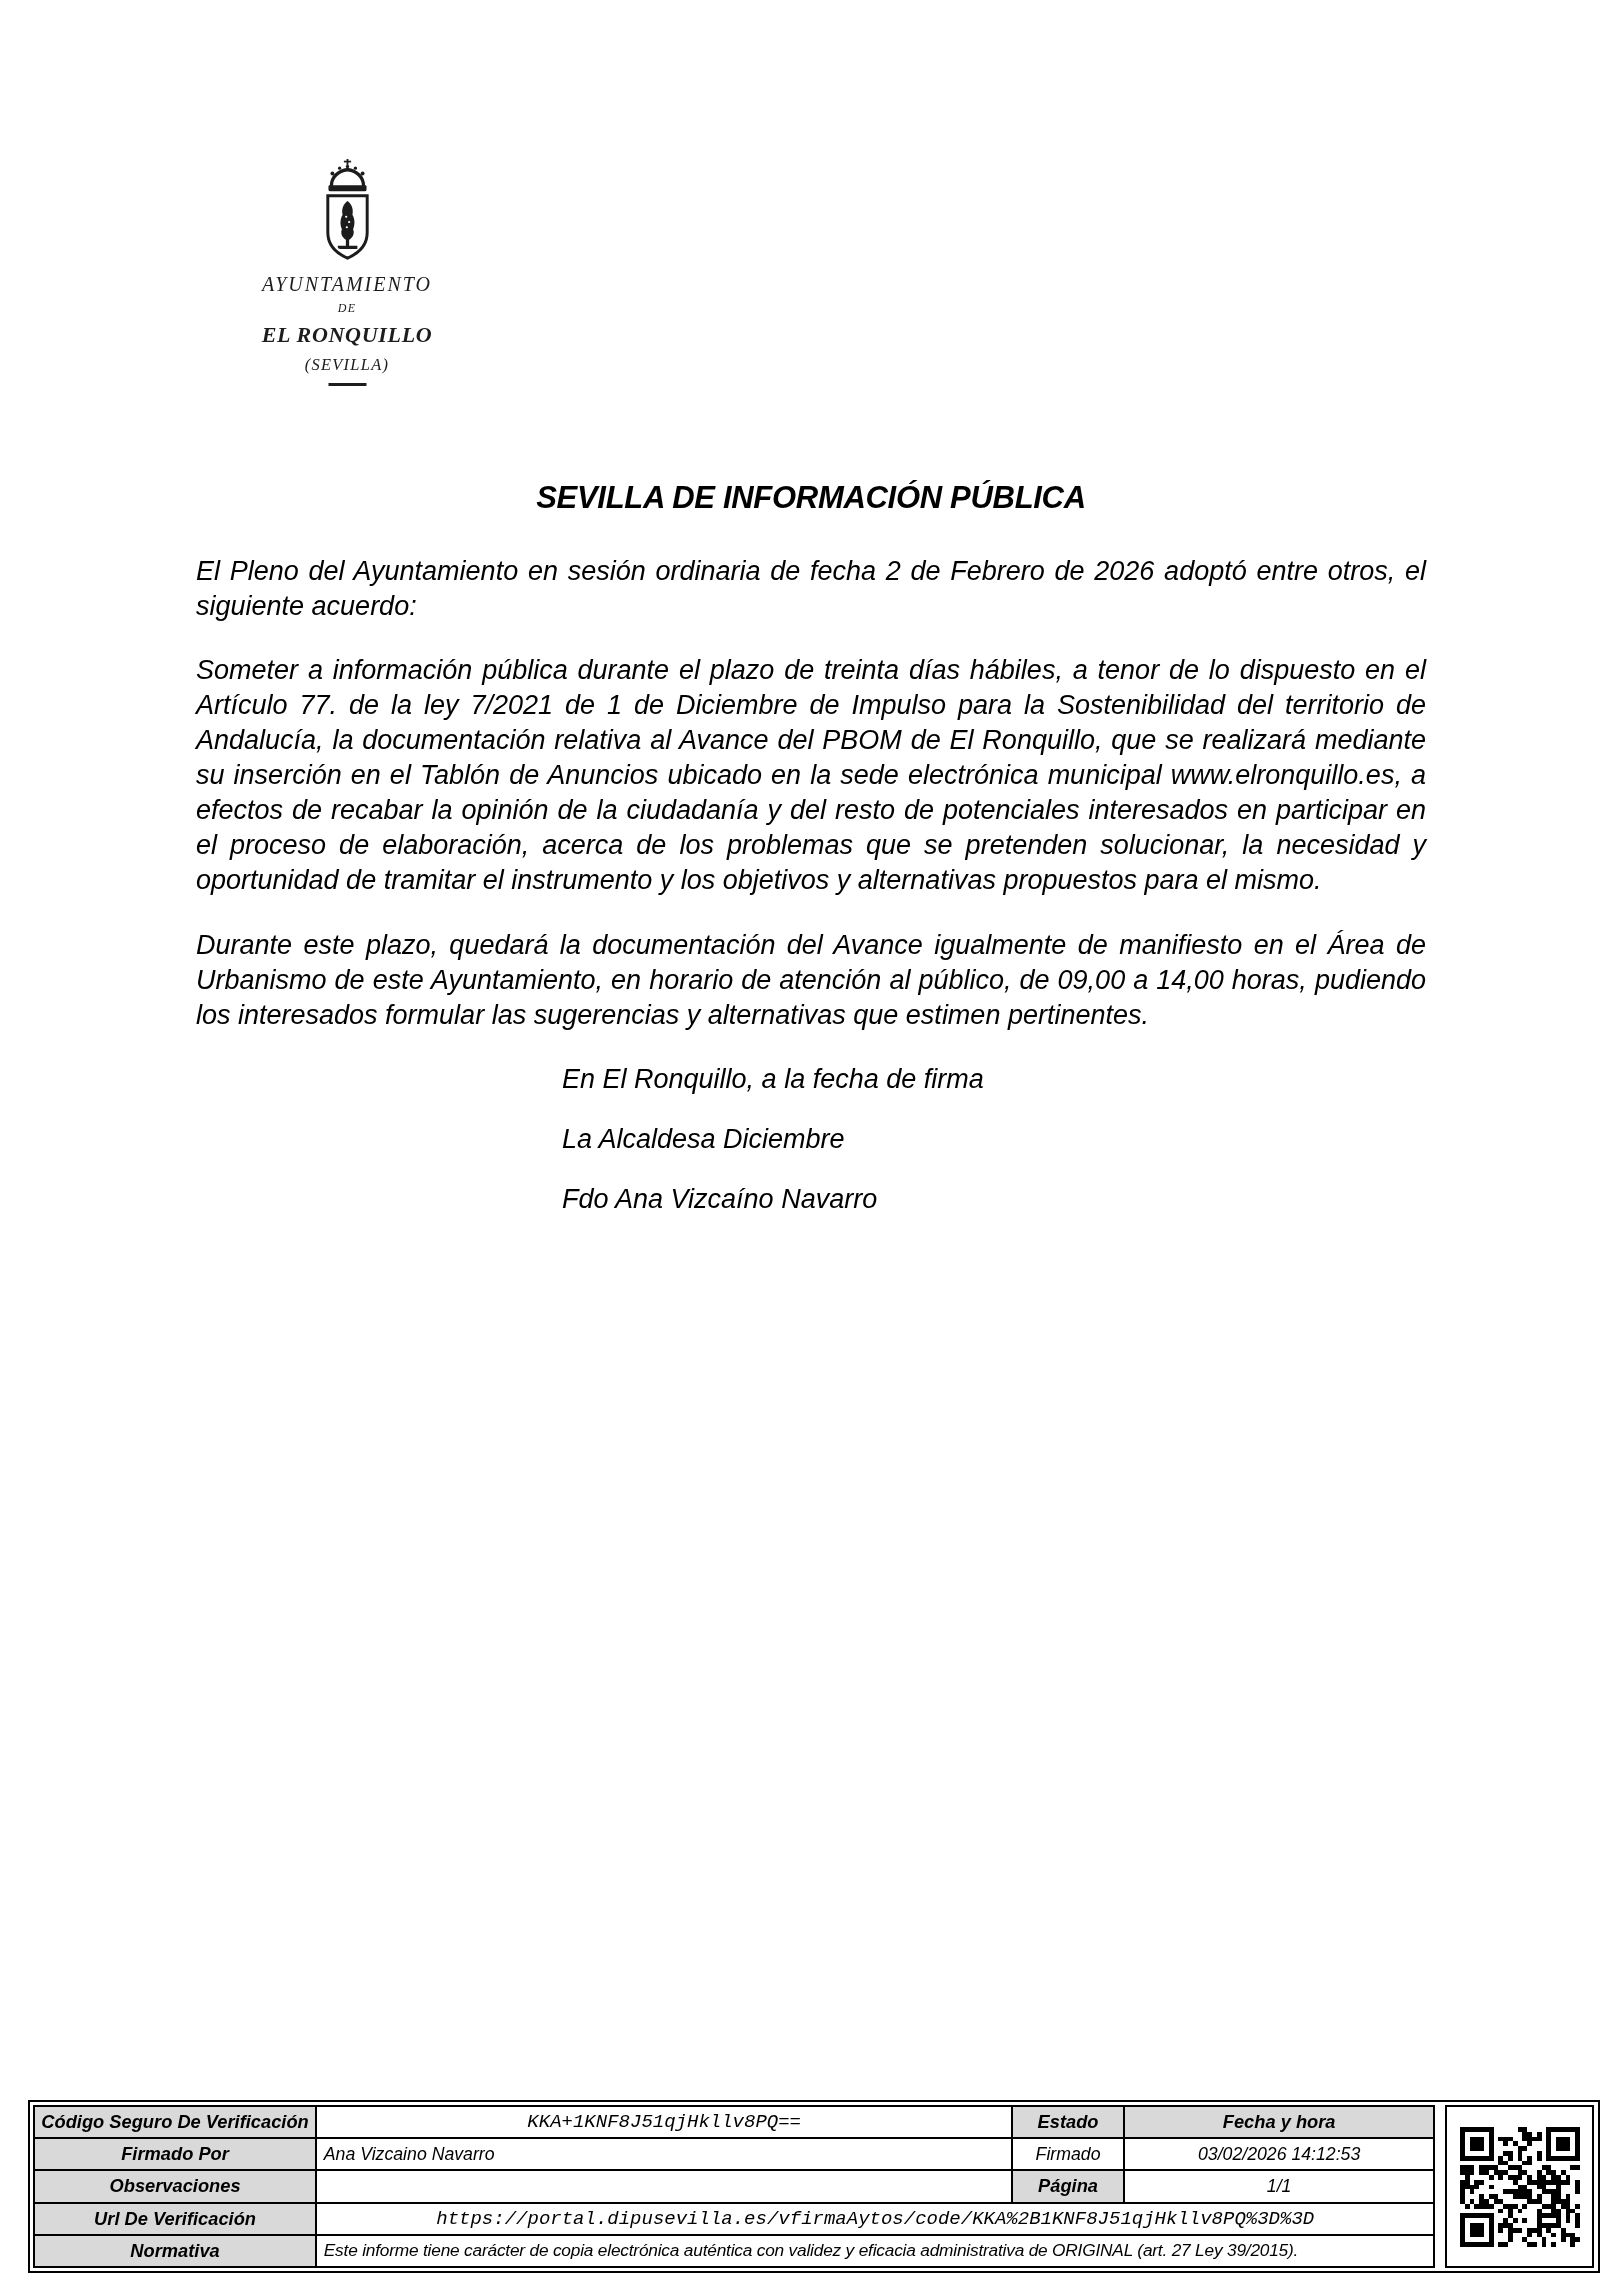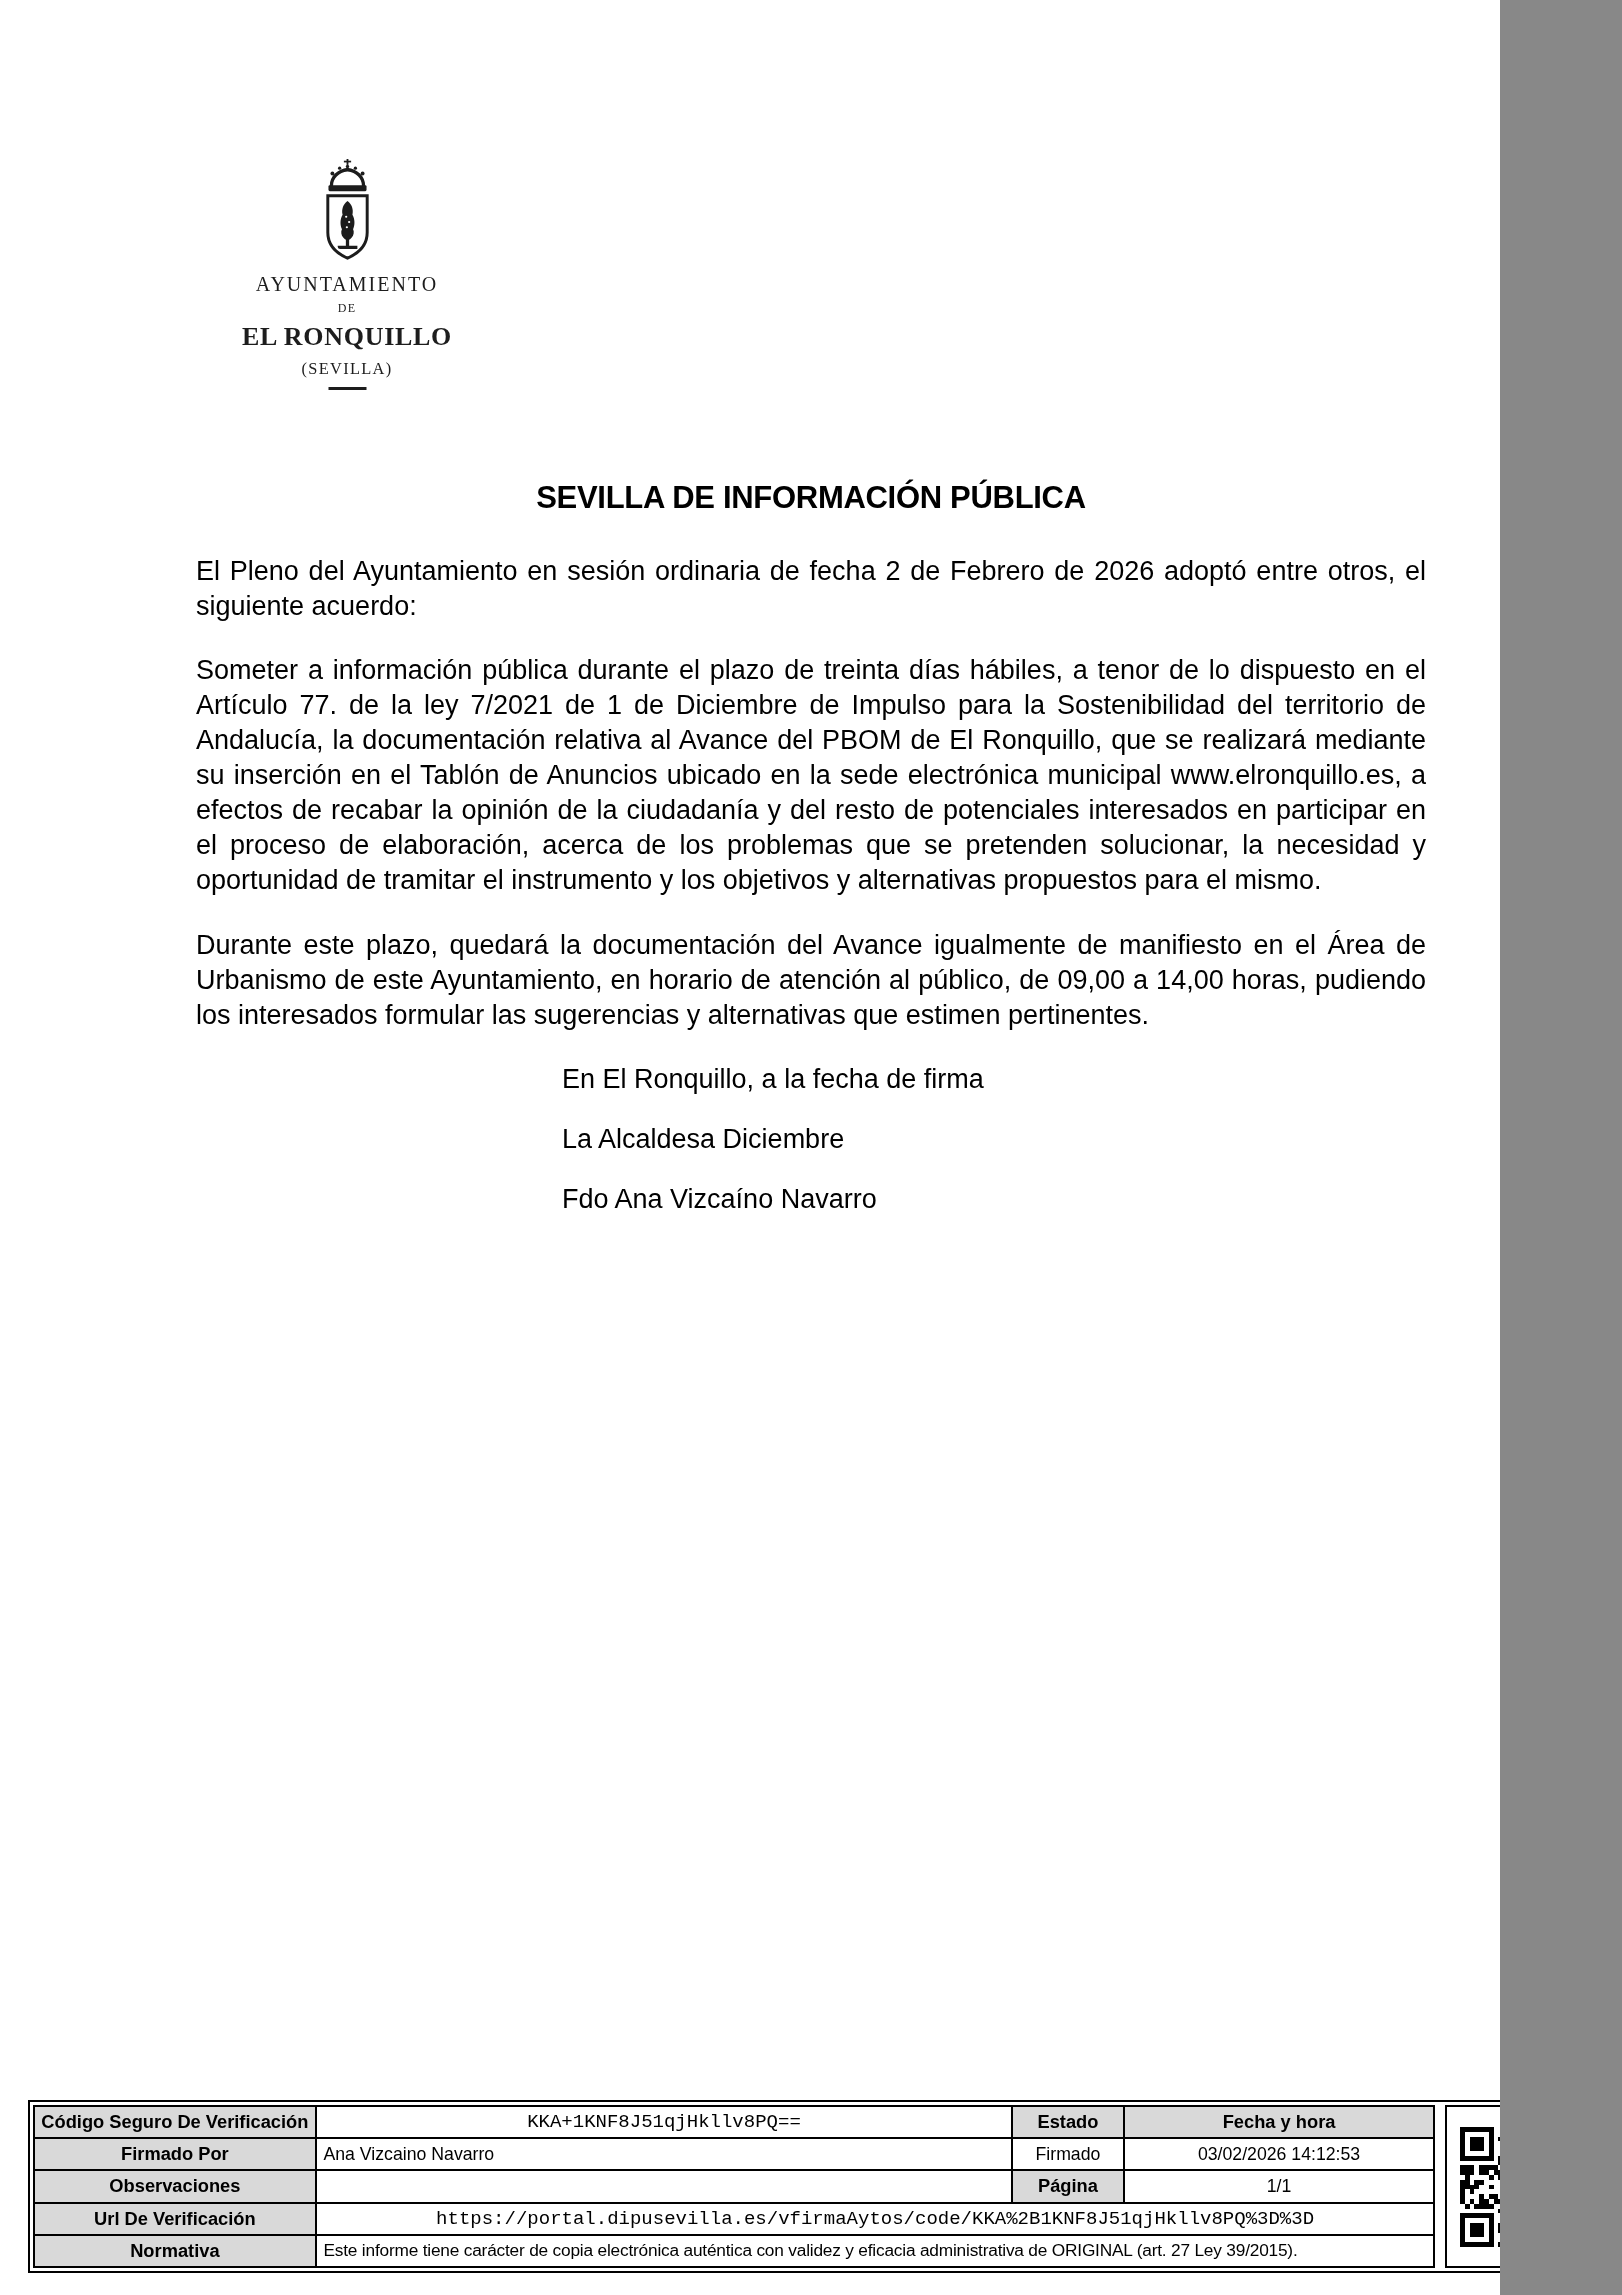--- a/index.html
+++ b/index.html
@@ -1,34 +1,35 @@
 <!DOCTYPE html>
 <html style="font-size:10.5px"><head>
 <meta charset="utf-8">
 <style>
   html,body{margin:0;padding:0;background:#888;}
   .page{
     position:relative;
-    width:1500px;height:2295px;
+    width:1622px;height:2295px;
     background:#ffffff;
     font-family:"Liberation Sans",sans-serif;
     color:#000;
     overflow:hidden;
+    font-style:italic;
   }
 
   
   .logo{
     position:absolute;left:347px;top:159px;
     transform:translateX(-50%);
     width:275px;text-align:center;
   }
   .crest svg{display:block;margin:0 auto;}
   .lg1{margin-top:9.2px;font-family:"Liberation Serif",serif;font-size:20px;letter-spacing:2px;color:#1d1d1d;}
   .lg2{margin-top:4.6px;font-family:"Liberation Serif",serif;font-size:12px;letter-spacing:1.3px;color:#1d1d1d;}
-  .lg3{margin-top:5.9px;font-family:"Liberation Serif",serif;font-size:26px;font-weight:bold;letter-spacing:0.7px;color:#1d1d1d;}
+  .lg3{margin-top:5.9px;font-family:"Liberation Serif",serif;font-size:22px;font-weight:bold;letter-spacing:0.7px;color:#1d1d1d;}
   .lg4{margin-top:7.2px;font-family:"Liberation Serif",serif;font-size:16.4px;letter-spacing:1.3px;color:#1d1d1d;}
   .lg-rule{width:38px;height:2.6px;background:#1d1d1d;margin:8.5px auto 0 auto;}
 
   
   .content{
     position:absolute;left:196px;top:480px;width:1230px;
   }
   .content h1{
     margin:0 0 38px 0;
     font-size:31px;font-weight:bold;text-align:center;letter-spacing:-0.3px;

